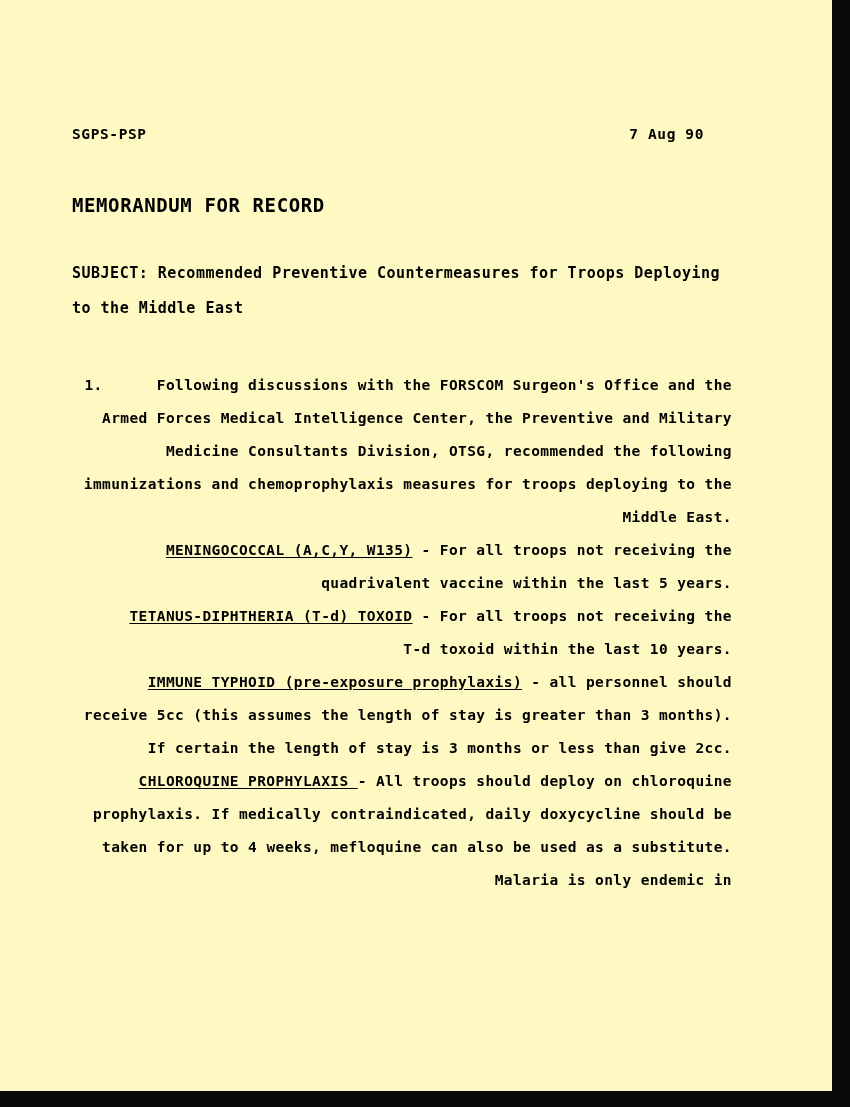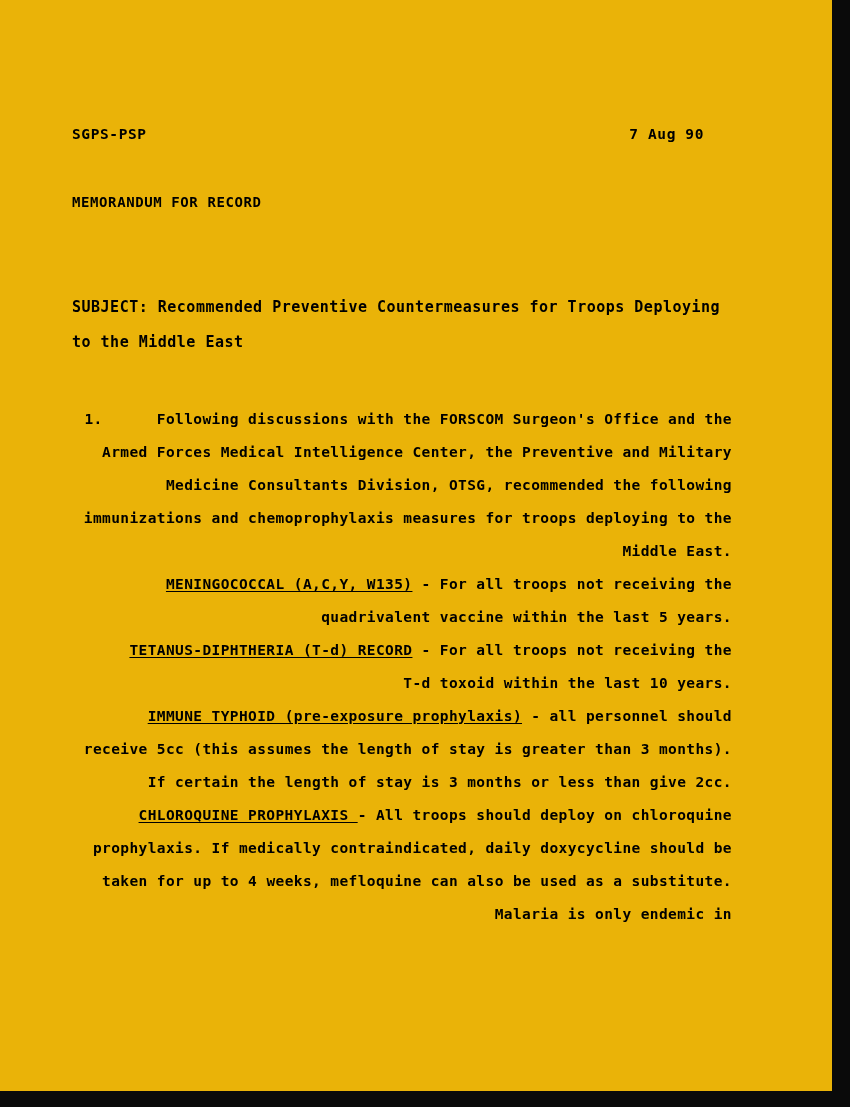--- a/index.html
+++ b/index.html
@@ -34,21 +34,21 @@
     height: 16px;
     background: #0a0a0a;
   }
 
   .page {
     position: absolute;
     left: 0;
     top: 0;
     width: 832px;
     height: 1091px;
-    background: #eab308;
+    background: #fef9c3;
   }
 
   .doc-body {
     position: absolute;
     left: 72px;
     top: 126px;
     width: 660px;
   }
 
   .header-row {
@@ -57,24 +57,24 @@
     align-items: baseline;
     font-size: 14.5px;
     letter-spacing: 0.6px;
     font-weight: bold;
     margin-bottom: 52px;
   }
   .header-row .office-symbol { white-space: pre; }
   .header-row .doc-date { white-space: pre; padding-right: 28px; }
 
   .mfr-line {
-    font-size: 14px;
+    font-size: 19px;
     letter-spacing: 0.6px;
     font-weight: bold;
-    margin-bottom: 80px;
+    margin-bottom: 40px;
   }
 
   .subject-block {
     font-size: 15px;
     letter-spacing: 0.5px;
     font-weight: bold;
     line-height: 2.35;
     margin-bottom: 42px;
   }
   .subject-block .subject-label { white-space: pre; }
@@ -120,21 +120,21 @@
     <p class="para">
       <span>1.</span>
       <span class="indent"></span><span>Following discussions with the FORSCOM Surgeon's Office and the Armed Forces Medical Intelligence Center, the Preventive and Military Medicine Consultants Division, OTSG, recommended the following immunizations and chemoprophylaxis measures for troops deploying to the Middle East.</span>
     </p>
 
     <p class="para">
       <span class="indent"></span><span class="u">MENINGOCOCCAL (A,C,Y, W135)</span><span> - For all troops not receiving the quadrivalent vaccine within the last 5 years.</span>
     </p>
 
     <p class="para">
-      <span class="indent"></span><span class="u">TETANUS-DIPHTHERIA (T-d) RECORD</span><span> - For all troops not receiving the T-d toxoid within the last 10 years.</span>
+      <span class="indent"></span><span class="u">TETANUS-DIPHTHERIA (T-d) TOXOID</span><span> - For all troops not receiving the T-d toxoid within the last 10 years.</span>
     </p>
 
 
     <p class="para">
       <span class="indent"></span><span class="u">IMMUNE TYPHOID (pre-exposure prophylaxis)</span><span> - all personnel should receive 5cc (this assumes the length of stay is greater than 3 months).  If certain the length of stay is 3 months or less than give 2cc.</span>
     </p>
 
     <p class="para">
       <span class="indent"></span><span class="u">CHLOROQUINE PROPHYLAXIS </span><span> - All troops should deploy on chloroquine prophylaxis.  If medically contraindicated, daily doxycycline should be taken for up to 4 weeks, mefloquine can also be used as a substitute.  Malaria is only endemic in</span>
     </p>

